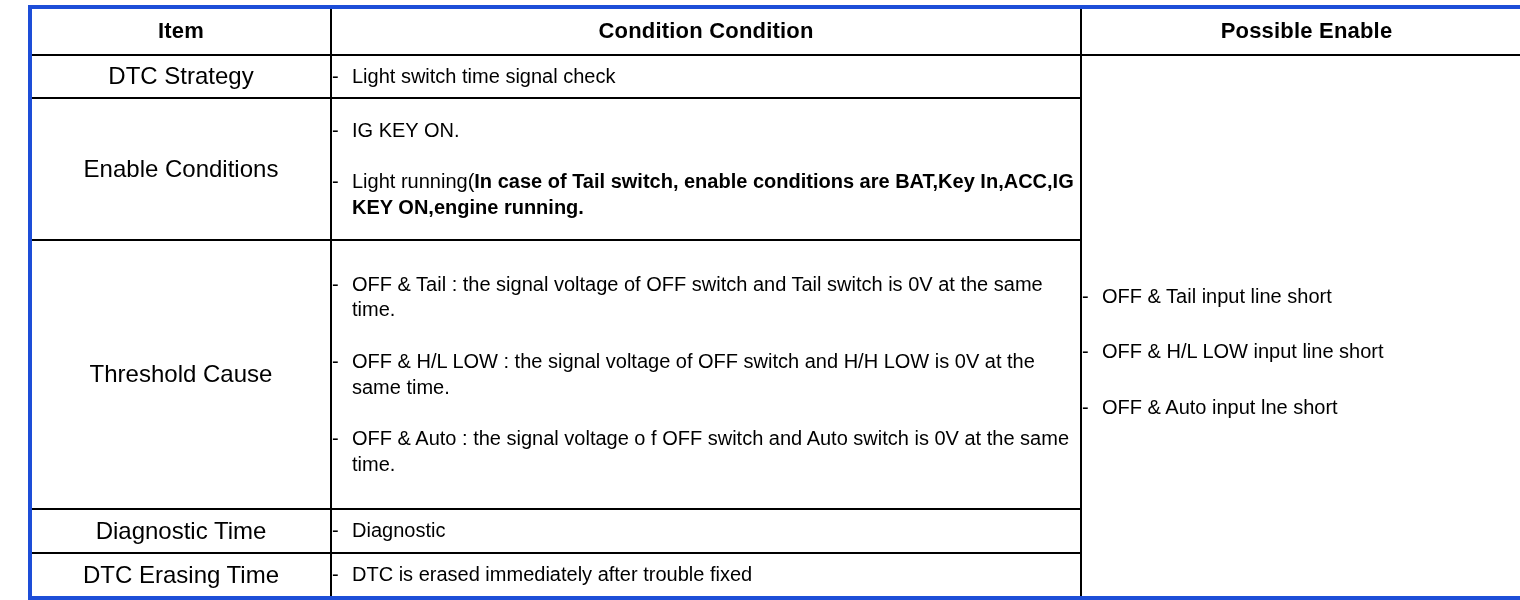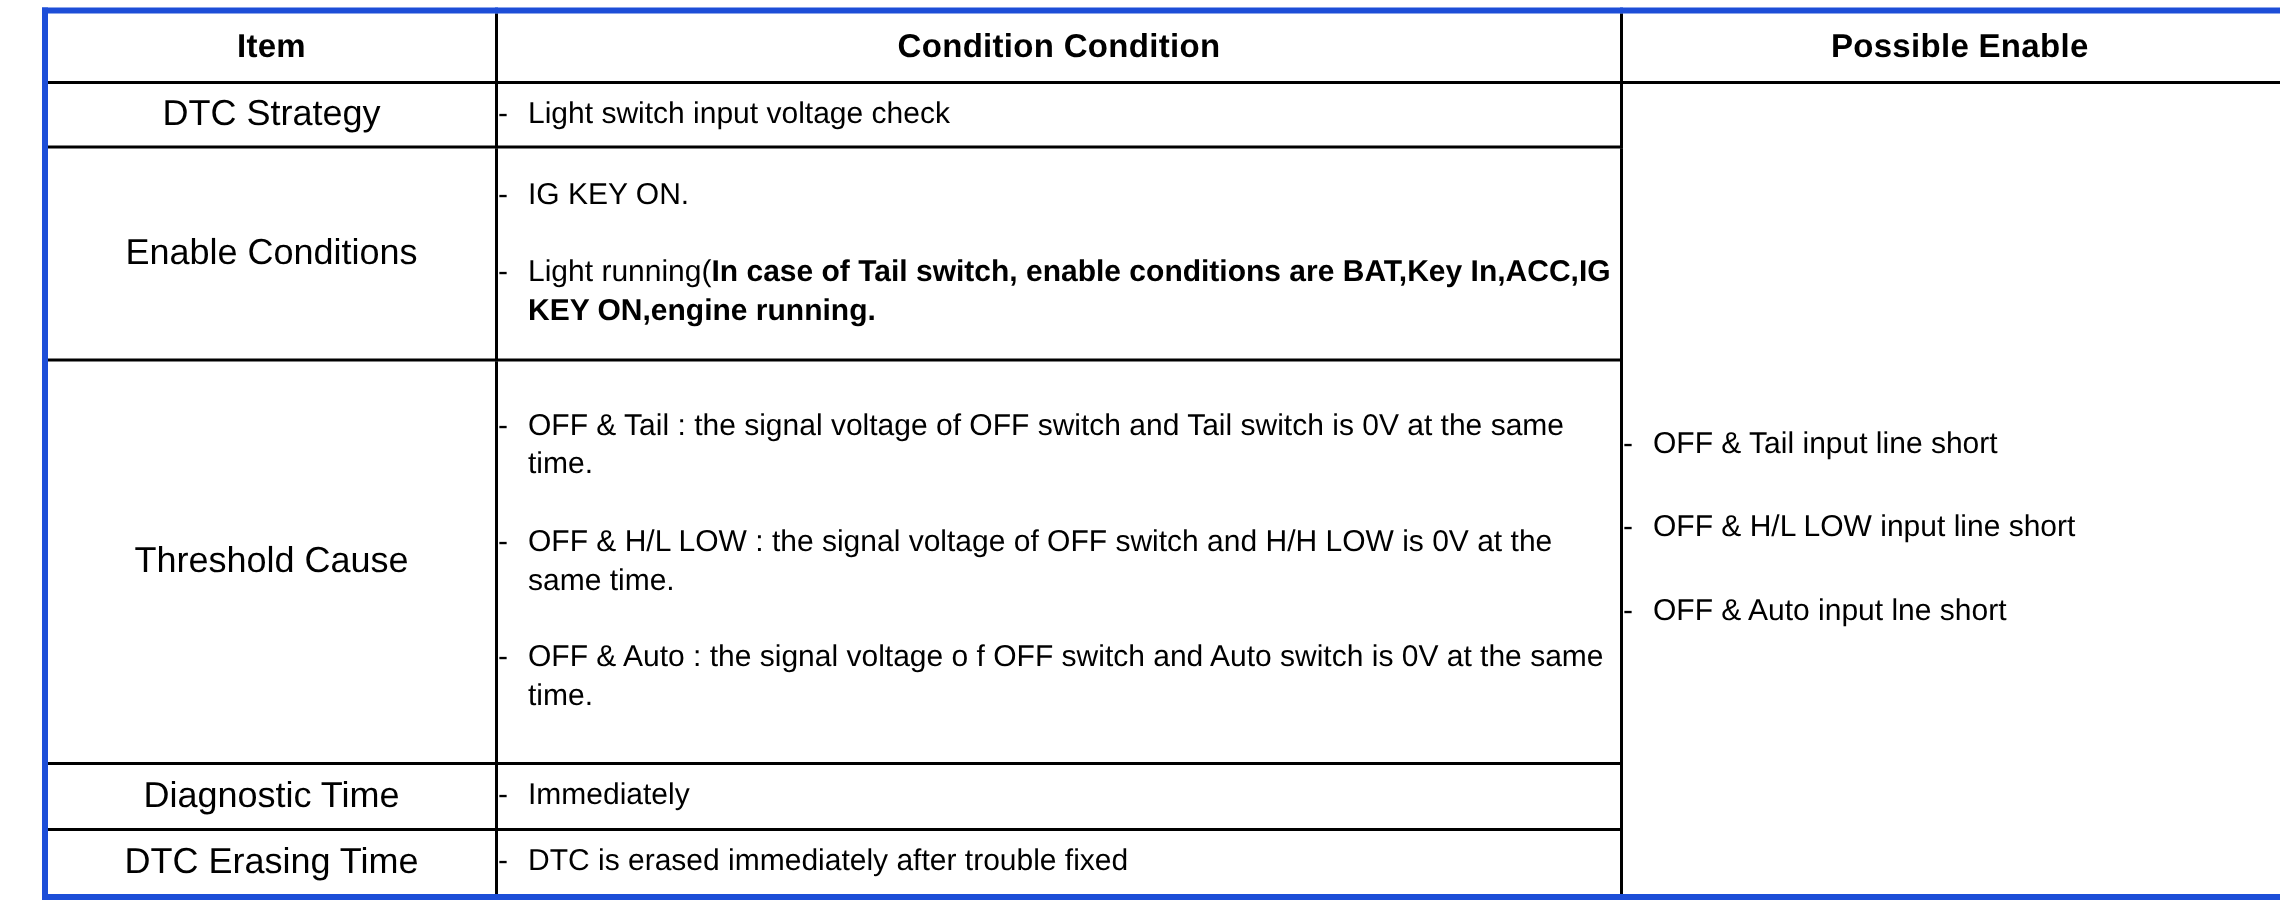--- a/index.html
+++ b/index.html
@@ -125,21 +125,21 @@
       </tr>
     </thead>
 
     <tbody>
 
       <tr class="r-strategy">
         <td class="item-cell">DTC Strategy</td>
         <td class="cond-cell mid">
           <div class="bullet">
             <span class="dash">-</span>
-            <span>Light switch input voltage check</span>
+            <span>Light switch time signal check</span>
           </div>
         </td>
 
         <td class="cause-cell" rowspan="5">
           <div class="cause-stack">
             <div class="cause-sep"></div>
             <div class="bullet">
               <span class="dash">-</span>
               <span>OFF &amp; Tail input line short</span>
             </div>
@@ -190,21 +190,21 @@
             <span>OFF &amp; Auto : the signal voltage o f OFF switch and Auto switch is 0V at the same time.</span>
           </div>
         </td>
       </tr>
 
       <tr class="r-diag">
         <td class="item-cell">Diagnostic Time</td>
         <td class="cond-cell mid">
           <div class="bullet">
             <span class="dash">-</span>
-            <span>Immediately</span>
+            <span>Diagnostic</span>
           </div>
         </td>
       </tr>
 
       <tr class="r-erase">
         <td class="item-cell">DTC Erasing Time</td>
         <td class="cond-cell mid">
           <div class="bullet">
             <span class="dash">-</span>
             <span>DTC is erased immediately after trouble fixed</span>

